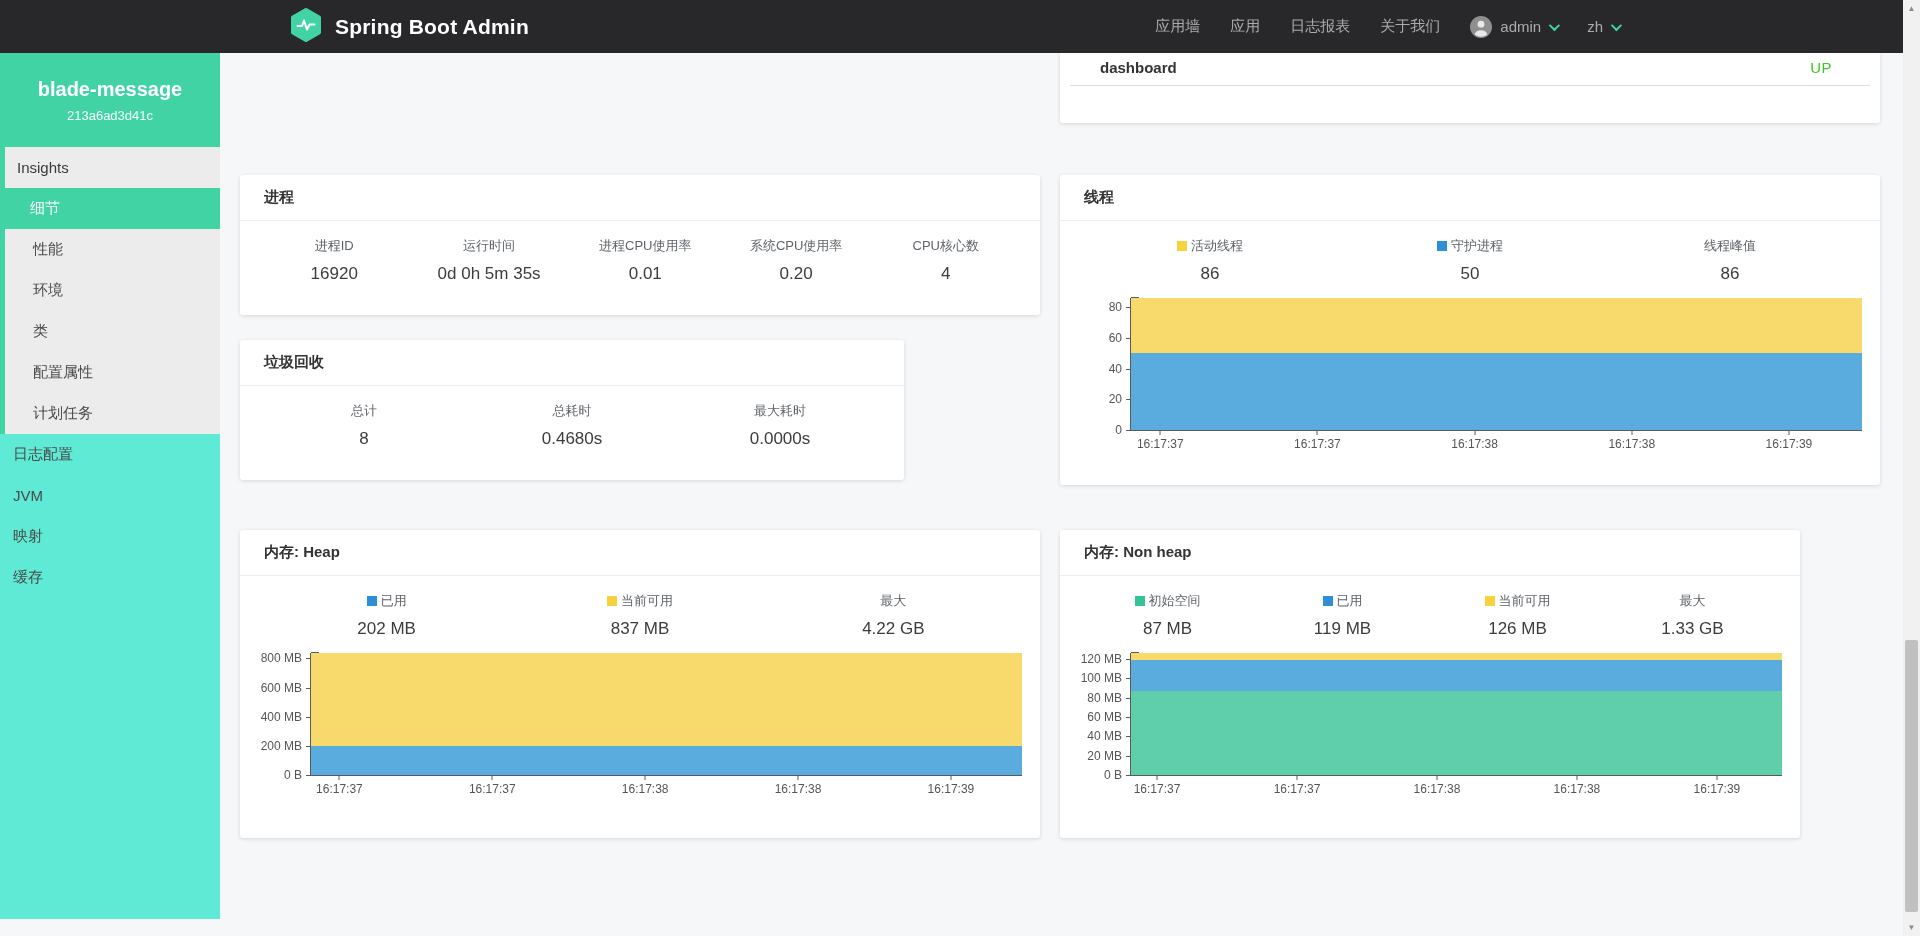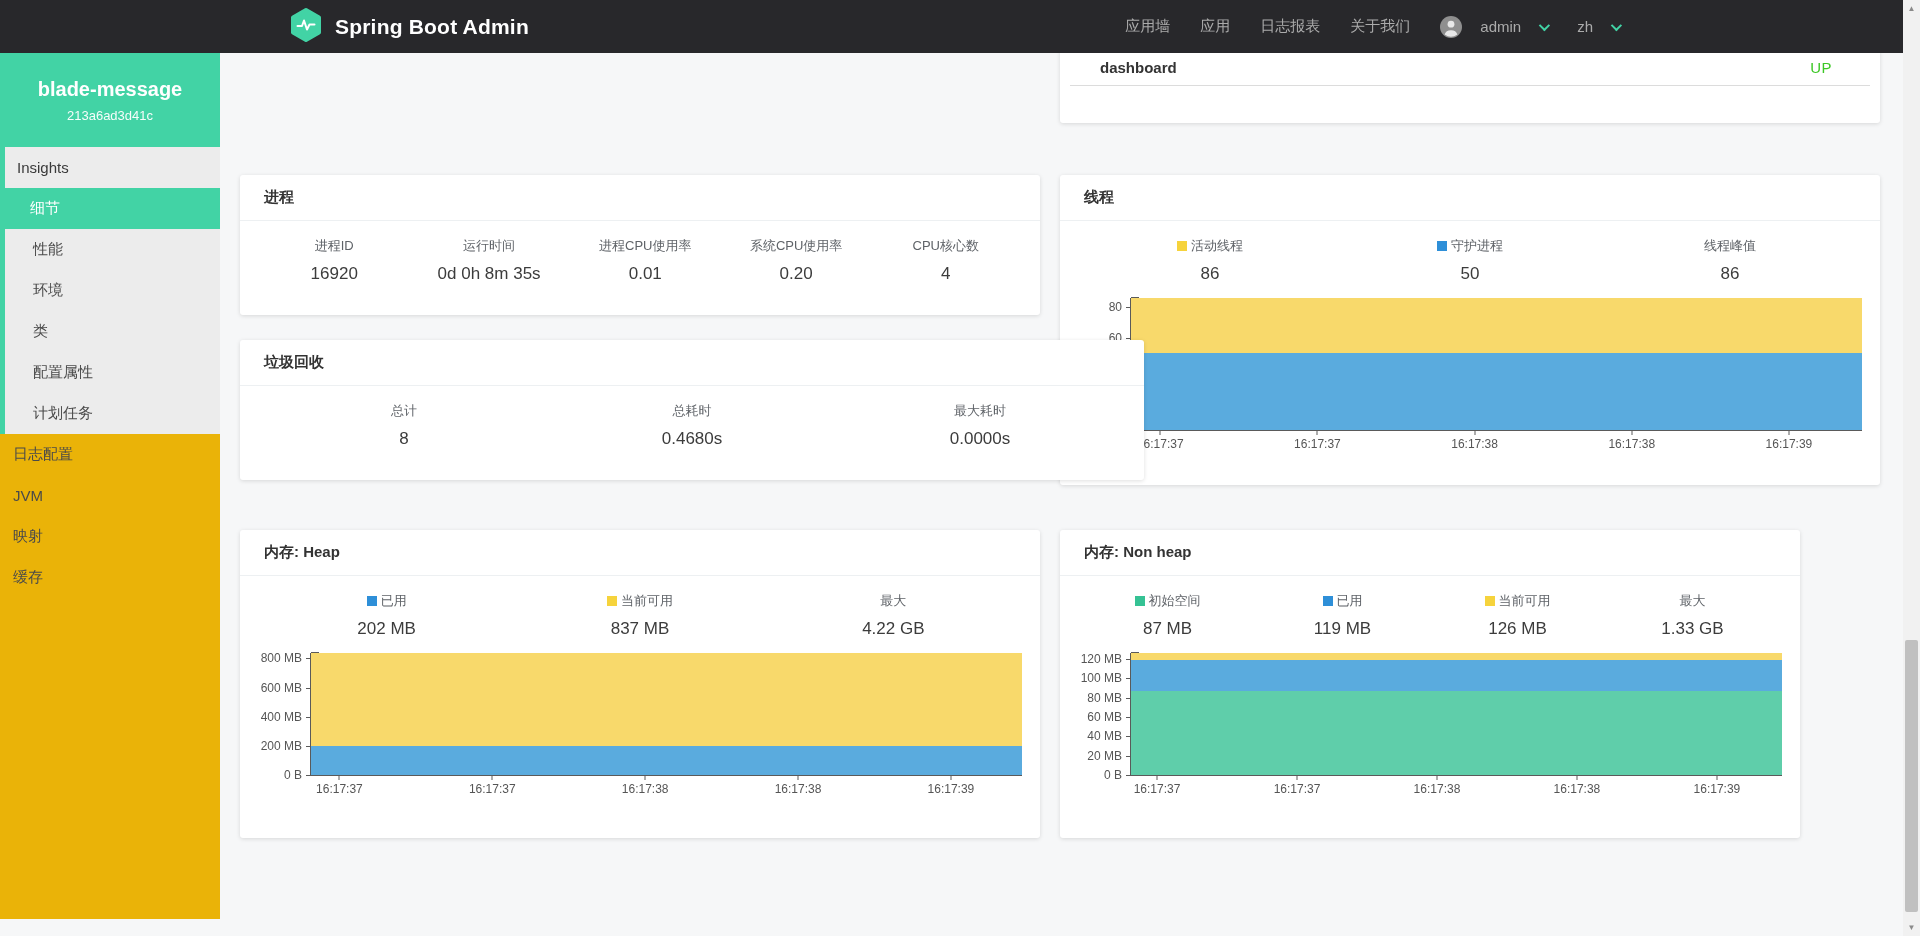--- a/index.html
+++ b/index.html
@@ -7,33 +7,33 @@
   .screen{position:relative;width:1920px;height:936px;overflow:hidden;
           font-family:"Liberation Sans","DejaVu Sans",sans-serif;background:#f6f7f8;}
 
   
   .navbar{position:absolute;left:0;top:0;width:1903px;height:53px;background:#28282b;
           display:flex;align-items:center;z-index:30;}
   .brand{display:flex;align-items:center;margin-left:288px;gap:11px;}
   .brand-title{color:#fff;font-size:21px;font-weight:700;letter-spacing:.2px;}
   .nav-right{margin-left:auto;display:flex;align-items:center;gap:30px;padding-right:284px;}
   .nav-link{color:#ababab;font-size:15px;cursor:pointer;white-space:nowrap;}
-  .nav-drop{display:flex;align-items:center;gap:18px;color:#ababab;font-size:15px;cursor:pointer;}
+  .nav-drop{display:flex;align-items:center;gap:8px;color:#ababab;font-size:15px;cursor:pointer;}
   .chev{width:8px;height:8px;border-right:2px solid #42d3a5;border-bottom:2px solid #42d3a5;
         transform:rotate(45deg) translateY(-2px);display:inline-block;}
 
   
   .os-scrollbar{position:absolute;right:0;top:0;width:17px;height:936px;background:#f1f1f1;z-index:40;}
   .sb-arrow{position:absolute;left:0;width:17px;height:17px;display:flex;align-items:center;
             justify-content:center;color:#8a8a8a;font-size:8px;}
   .sb-up{top:0;} .sb-down{bottom:0;}
   .sb-thumb{position:absolute;left:2px;top:640px;width:13px;height:272px;background:#c0c0c0;border-radius:2px;}
 
   
-  .sidebar{position:absolute;left:0;top:53px;width:220px;bottom:17px;background:#eab308;z-index:20;}
+  .sidebar{position:absolute;left:0;top:53px;width:220px;bottom:17px;background:#5eead4;z-index:20;}
   .side-head{height:94px;background:#42d3a5;color:#fff;display:flex;flex-direction:column;
              justify-content:center;align-items:center;gap:7px;}
   .side-app{font-size:20px;font-weight:700;}
   .side-id{font-size:13px;opacity:.95;}
   .menu-group{background:#ececec;border-left:5px solid #42d3a5;}
   .menu-item{height:41px;display:flex;align-items:center;font-size:15px;color:#4a4a4a;cursor:pointer;}
   .menu-root{padding-left:12px;color:#3a3a3a;}
   .menu-sub{padding-left:28px;}
   .menu-item.active{background:#42d3a5;color:#fff;margin-left:-5px;padding-left:30px;}
   .menu-plain{padding-left:13px;}
@@ -46,21 +46,21 @@
 
   
   .card-status{left:840px;top:-4px;width:820px;height:74px;text-align:right;}
   .status-row{height:37px;margin:0 10px;padding:0 38px 0 30px;border-bottom:1px solid #dcdcdc;
               display:flex;align-items:center;justify-content:space-between;cursor:pointer;}
   .status-name{font-size:15px;font-weight:700;color:#333;}
   .status-up{font-size:15px;font-weight:400;color:#3dc726;letter-spacing:.5px;}
 
   .card-process{left:20px;top:122px;width:800px;height:140px;}
   .card-threads{left:840px;top:122px;width:820px;height:310px;}
-  .card-gc{left:20px;top:287px;width:904px;height:140px;}
+  .card-gc{left:20px;top:287px;width:664px;height:140px;}
   .card-heap{left:20px;top:477px;width:800px;height:308px;}
   .card-nonheap{left:840px;top:477px;width:740px;height:308px;}
 
   .stats{display:flex;justify-content:space-around;padding:16px 20px 0;}
   .stat{text-align:center;min-width:90px;}
   .stat-label{font-size:13px;color:#5f6368;display:flex;align-items:center;justify-content:center;gap:4px;}
   .stat-value{font-size:17px;color:#3c3c3c;margin-top:9px;}
   .sq{width:10px;height:10px;display:inline-block;flex:0 0 auto;}
 
   
@@ -144,21 +144,21 @@
 
     <div class="card card-process">
       <div class="card-head">进程</div>
       <div class="stats">
         <div class="stat">
           <div class="stat-label">进程ID</div>
           <div class="stat-value">16920</div>
         </div>
         <div class="stat">
           <div class="stat-label">运行时间</div>
-          <div class="stat-value">0d 0h 8m 35s</div>
+          <div class="stat-value">0d 0h 5m 35s</div>
         </div>
         <div class="stat">
           <div class="stat-label">进程CPU使用率</div>
           <div class="stat-value">0.01</div>
         </div>
         <div class="stat">
           <div class="stat-label">系统CPU使用率</div>
           <div class="stat-value">0.20</div>
         </div>
         <div class="stat">

